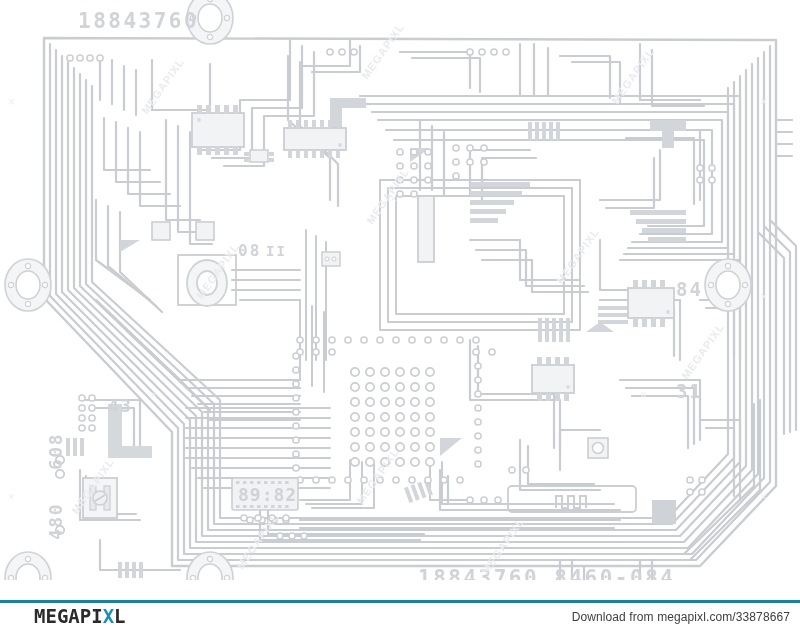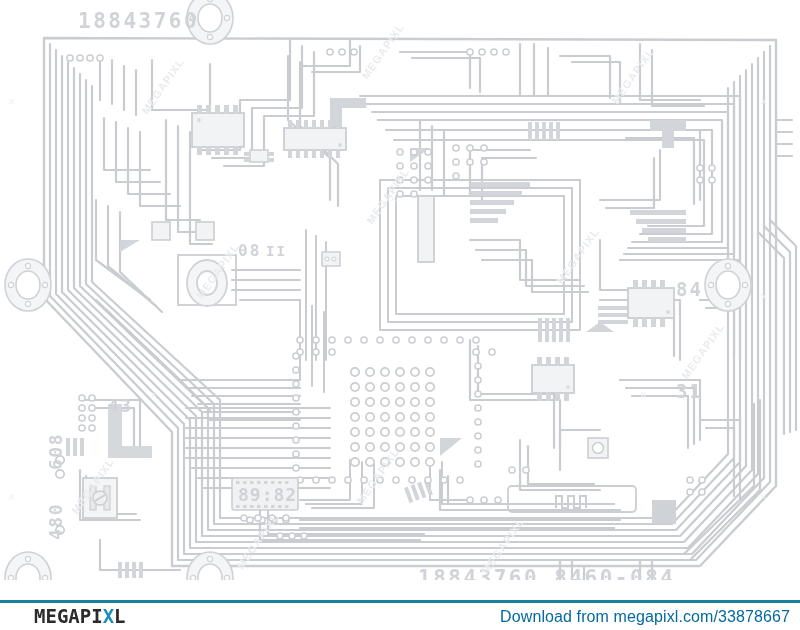--- a/index.html
+++ b/index.html
@@ -68,22 +68,22 @@
     font-family: "DejaVu Sans Mono", monospace;
     font-weight: 700;
     font-size: 19px;
     letter-spacing: 0px;
     color: #2b2b2b;
     line-height: 1;
     padding-left: 24px;
   }
   #brand .accent { color: #1b8fb5; }
   #download-text {
-    font-size: 16px;
-    color: #0369a1;
+    font-size: 12px;
+    color: #404040;
     font-family: "Liberation Sans", sans-serif;
     letter-spacing: 0.1px;
   }
 </style>
 </head>
 <body>
 
 <div id="stage">
 
   <div id="artwork">

